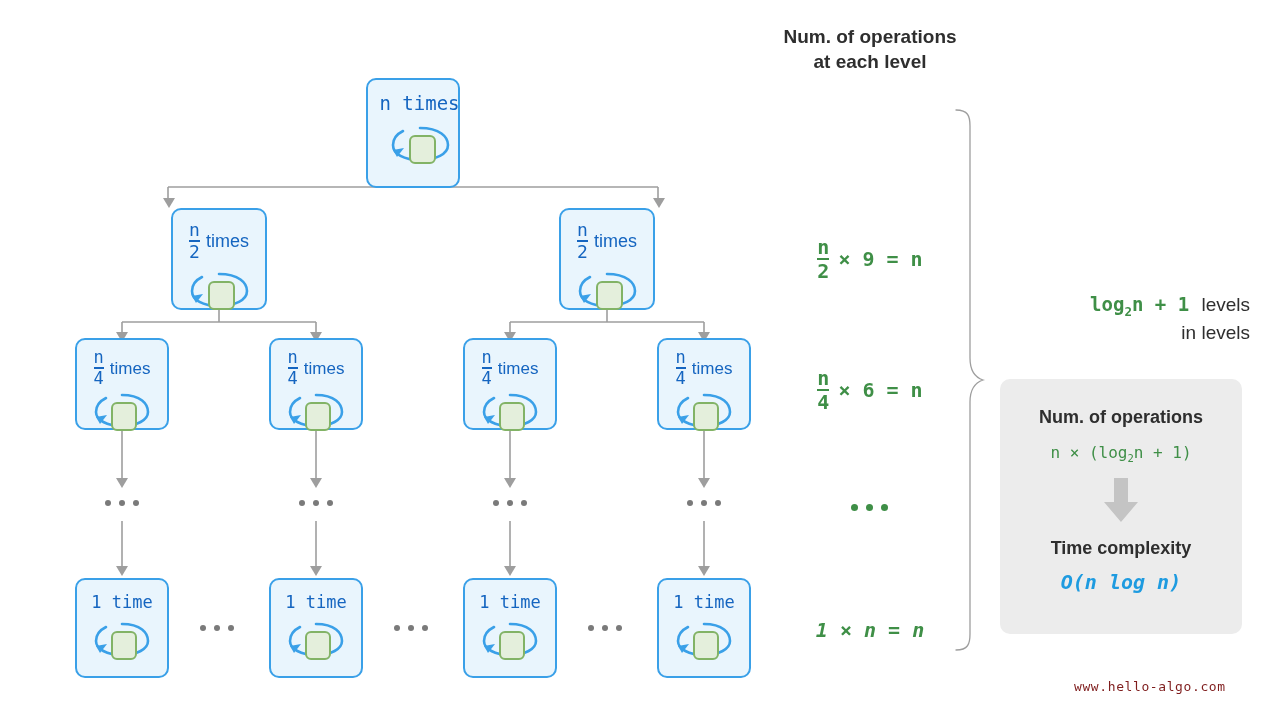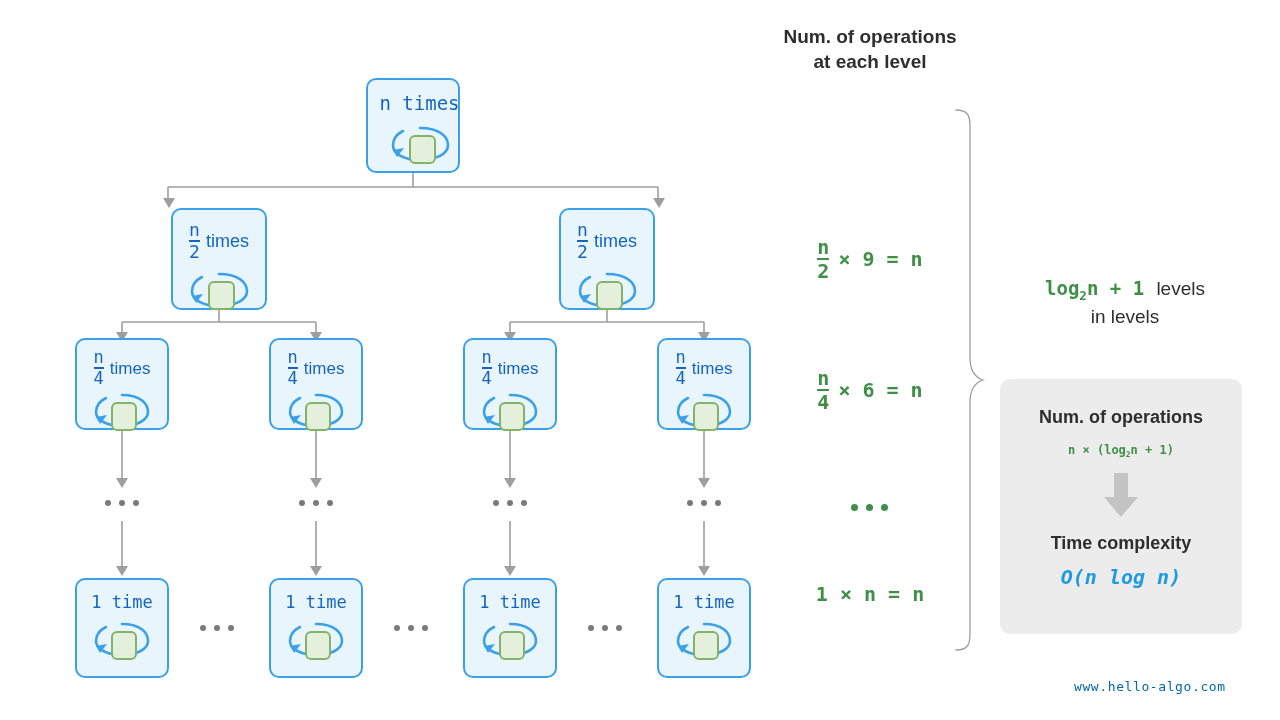--- a/index.html
+++ b/index.html
@@ -63,31 +63,31 @@
   .levels sub{font-size:.66em;}
 
   
   .card{
     position:absolute;background:#ececec;border-radius:10px;
     display:flex;flex-direction:column;align-items:center;justify-content:flex-start;
   }
   .card .ttl{font-weight:bold;font-size:18px;color:#2e2e2e;}
   .card .grn{
     font-family:"DejaVu Sans Mono","Liberation Mono",monospace;
-    font-weight:bold;font-size:12px;color:#3f8f47;white-space:nowrap;
+    font-weight:normal;font-size:16px;color:#3f8f47;white-space:nowrap;
   }
   .card .grn sub{font-size:.66em;}
   .card .blu{
     font-family:"DejaVu Sans Mono","Liberation Mono",monospace;
     font-weight:bold;font-size:20px;color:#1e9be0;white-space:nowrap;
   }
 
   .watermark{
     position:absolute;font-family:"DejaVu Sans Mono","Liberation Mono",monospace;
-    font-size:13px;color:#0369a1;letter-spacing:.6px;white-space:nowrap;
+    font-size:13px;color:#7f1d1d;letter-spacing:.6px;white-space:nowrap;
   }
 </style>
 </head>
 <body>
 
 <div id="stage">
 
   <svg width="1280" height="720" style="position:absolute;left:0;top:0;">
     <g stroke="#9e9e9e" stroke-width="1.6" fill="none">
 
@@ -116,21 +116,21 @@
       <polygon points="504,478 516,478 510,488"></polygon>
       <polygon points="698,478 710,478 704,488"></polygon>
 
       <polygon points="116,566 128,566 122,576"></polygon>
       <polygon points="310,566 322,566 316,576"></polygon>
       <polygon points="504,566 516,566 510,576"></polygon>
       <polygon points="698,566 710,566 704,576"></polygon>
     </g>
   </svg>
 
-  <div class="node" style="left:366px;top:78px;width:94px;height:95px;padding-left:13px;">
+  <div class="node" style="left:366px;top:78px;width:94px;height:110px;padding-left:13px;">
     <div class="label" style="font-size:19px;margin-top:14px;">n times</div>
     <div class="loopwrap" style="margin-top:10px;">
       <svg width="64" height="40" viewBox="0 0 64 40">
         <path d="M32,5 C52,5 60,14 60,22 C60,31 48,37 32,37 C16,37 5,31 5,22 C5,16 9,11 15,8" fill="none" stroke="#3aa0e8" stroke-width="2.6" stroke-linecap="round"></path>
         <polygon points="5,27 16,25 9,34" fill="#3aa0e8"></polygon>
       </svg>
       <div class="greenbox" style="left:21px;top:12px;width:23px;height:25px;"></div>
     </div>
   </div>
 
@@ -336,30 +336,30 @@
     </span>
     <span>× 6 = n</span>
   </div>
 
   <div class="dots green" style="left:851px;top:504px;">
     <i></i>
       <i></i>
       <i></i>
   </div>
 
-  <div class="formula" style="left:790px;top:582px;width:160px;">
+  <div class="formula" style="left:790px;top:618px;width:160px;font-style:italic;">
     <span>1 × n = n</span>
   </div>
 
   <svg class="brace" width="40" height="560" viewBox="0 0 40 560" style="left:950px;top:100px;">
     <path d="M6,10 C18,10 20,16 20,26 L20,258 C20,270 24,277 33,280
              C24,283 20,290 20,302 L20,534 C20,544 18,550 6,550" fill="none" stroke="#9e9e9e" stroke-width="1.3" stroke-linecap="round"></path>
   </svg>
 
-  <div class="levels" style="left:1000px;top:275px;width:250px;">
+  <div class="levels" style="left:1000px;top:291px;width:250px;text-align:right;">
     <div>
       <span class="mono"><span>log</span><sub>2</sub><span>n + 1</span></span>
       <span style="margin-left:7px;">levels</span>
     </div>
     <div>in levels</div>
   </div>
 
   <div class="card" style="left:1000px;top:379px;width:242px;height:255px;">
     <div class="ttl" style="margin-top:28px;">Num. of operations</div>
     <div class="grn" style="margin-top:15px;"><span>n × (log</span><sub>2</sub><span>n + 1)</span></div>

